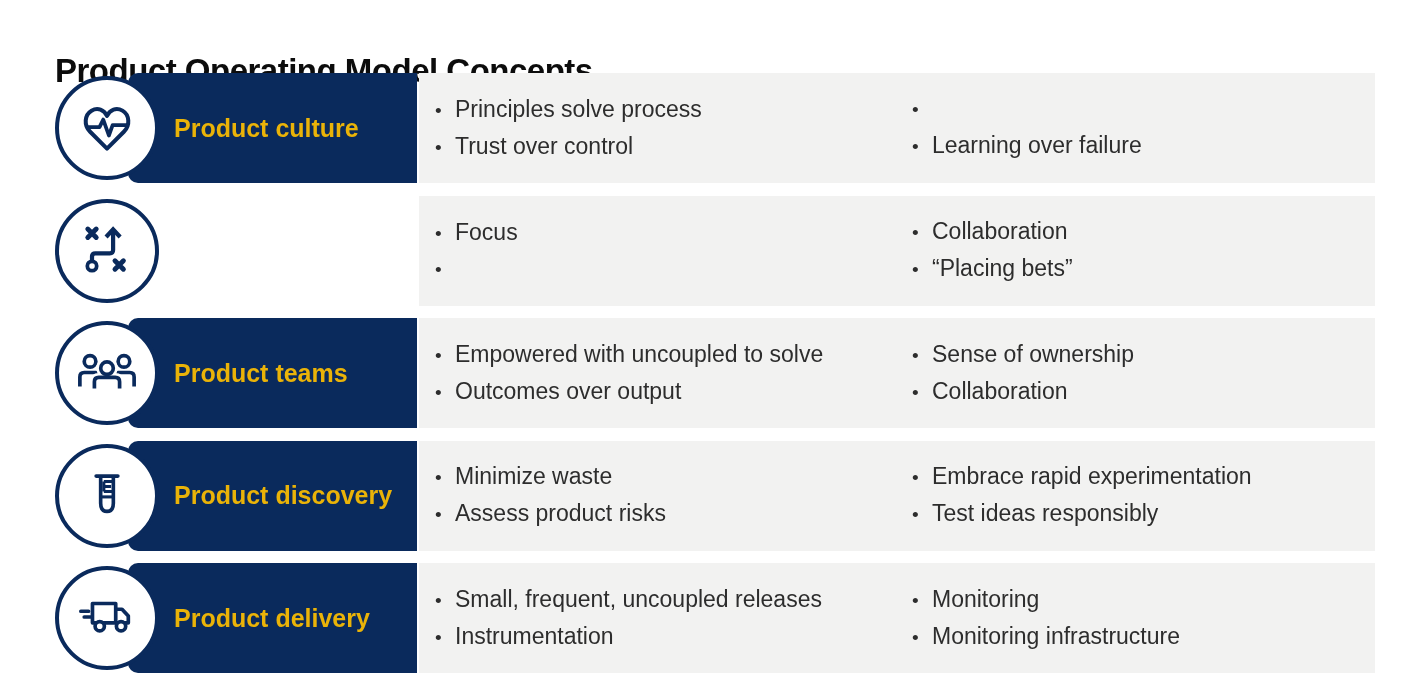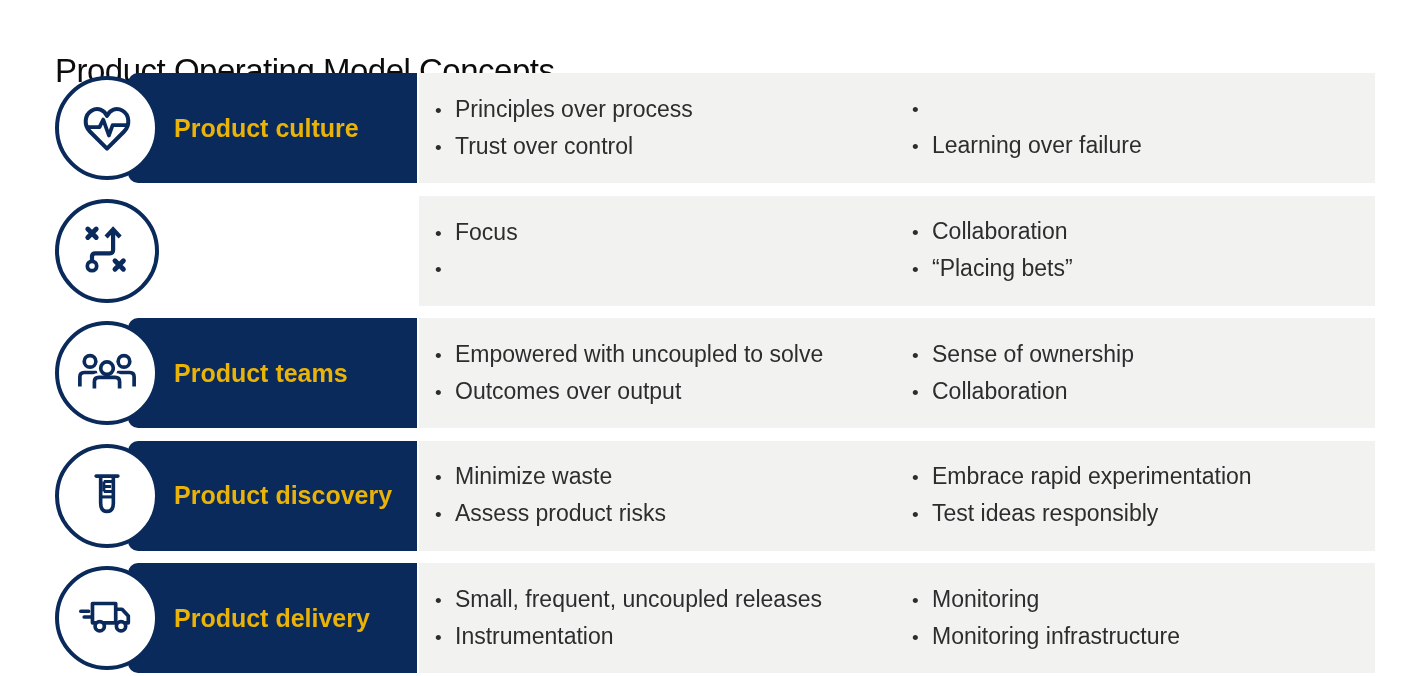--- a/index.html
+++ b/index.html
@@ -1,20 +1,20 @@
 <!DOCTYPE html>
 <html style="--navy: #0a2a5c; --panel: #f2f2f1; --ink: #2d2d2d; --title: #0c0c0c;"><head>
 <meta charset="utf-8">
 <style>
   html,body{margin:0;padding:0;background:#ffffff;}
   body{width:1404px;height:676px;font-family:"Liberation Sans","DejaVu Sans",sans-serif;}
   .page{position:relative;width:1404px;height:676px;overflow:hidden;background:#fff;}
   .title{
     position:absolute;left:55px;top:4px;
-    font-size:33px;font-weight:normal;color:var(--title,#0c0c0c);
+    font-size:33px;font-weight:bold;color:var(--title,#0c0c0c);
     letter-spacing:-0.5px;
     margin-top:48px;
   }
   .rows{position:absolute;left:55px;top:73px;display:flex;flex-direction:column;gap:12.5px;}
   .row{position:relative;width:1320px;height:110px;}
   .bar{
     position:absolute;left:73px;top:0;width:289px;height:110px;
     background:var(--navy,#0a2a5c);border-radius:10px 0 0 10px;
     display:flex;align-items:center;z-index:1;
   }
@@ -54,21 +54,21 @@
             <svg width="60" height="60" viewBox="0 0 64 64">
     <path fill="none" stroke="currentColor" stroke-width="4.3" stroke-linejoin="round" stroke-linecap="round" d="M32 54 L14 36 C7 29 8 18 15.5 13.5 C22 9.5 29 12.5 32 19 C35 12.5 42 9.5 48.5 13.5 C56 18 57 29 50 36 Z"></path>
     <path fill="none" stroke="currentColor" stroke-width="4" stroke-linejoin="round" stroke-linecap="round" d="M11 31 H24 L28 23 L34 40 L38 29 H53"></path>
   </svg>
           </span>
     </div>
     <div class="panel">
       <div class="col col1">
             <div class="bullet">
               <span class="dot">•</span>
-              <span>Principles over process</span>
+              <span>Principles solve process</span>
             </div>
             <div class="bullet">
               <span class="dot">•</span>
               <span>Trust over control</span>
             </div>
           </div>
       <div class="col col2">
             <div class="bullet">
               <span class="dot">•</span>
             </div>

